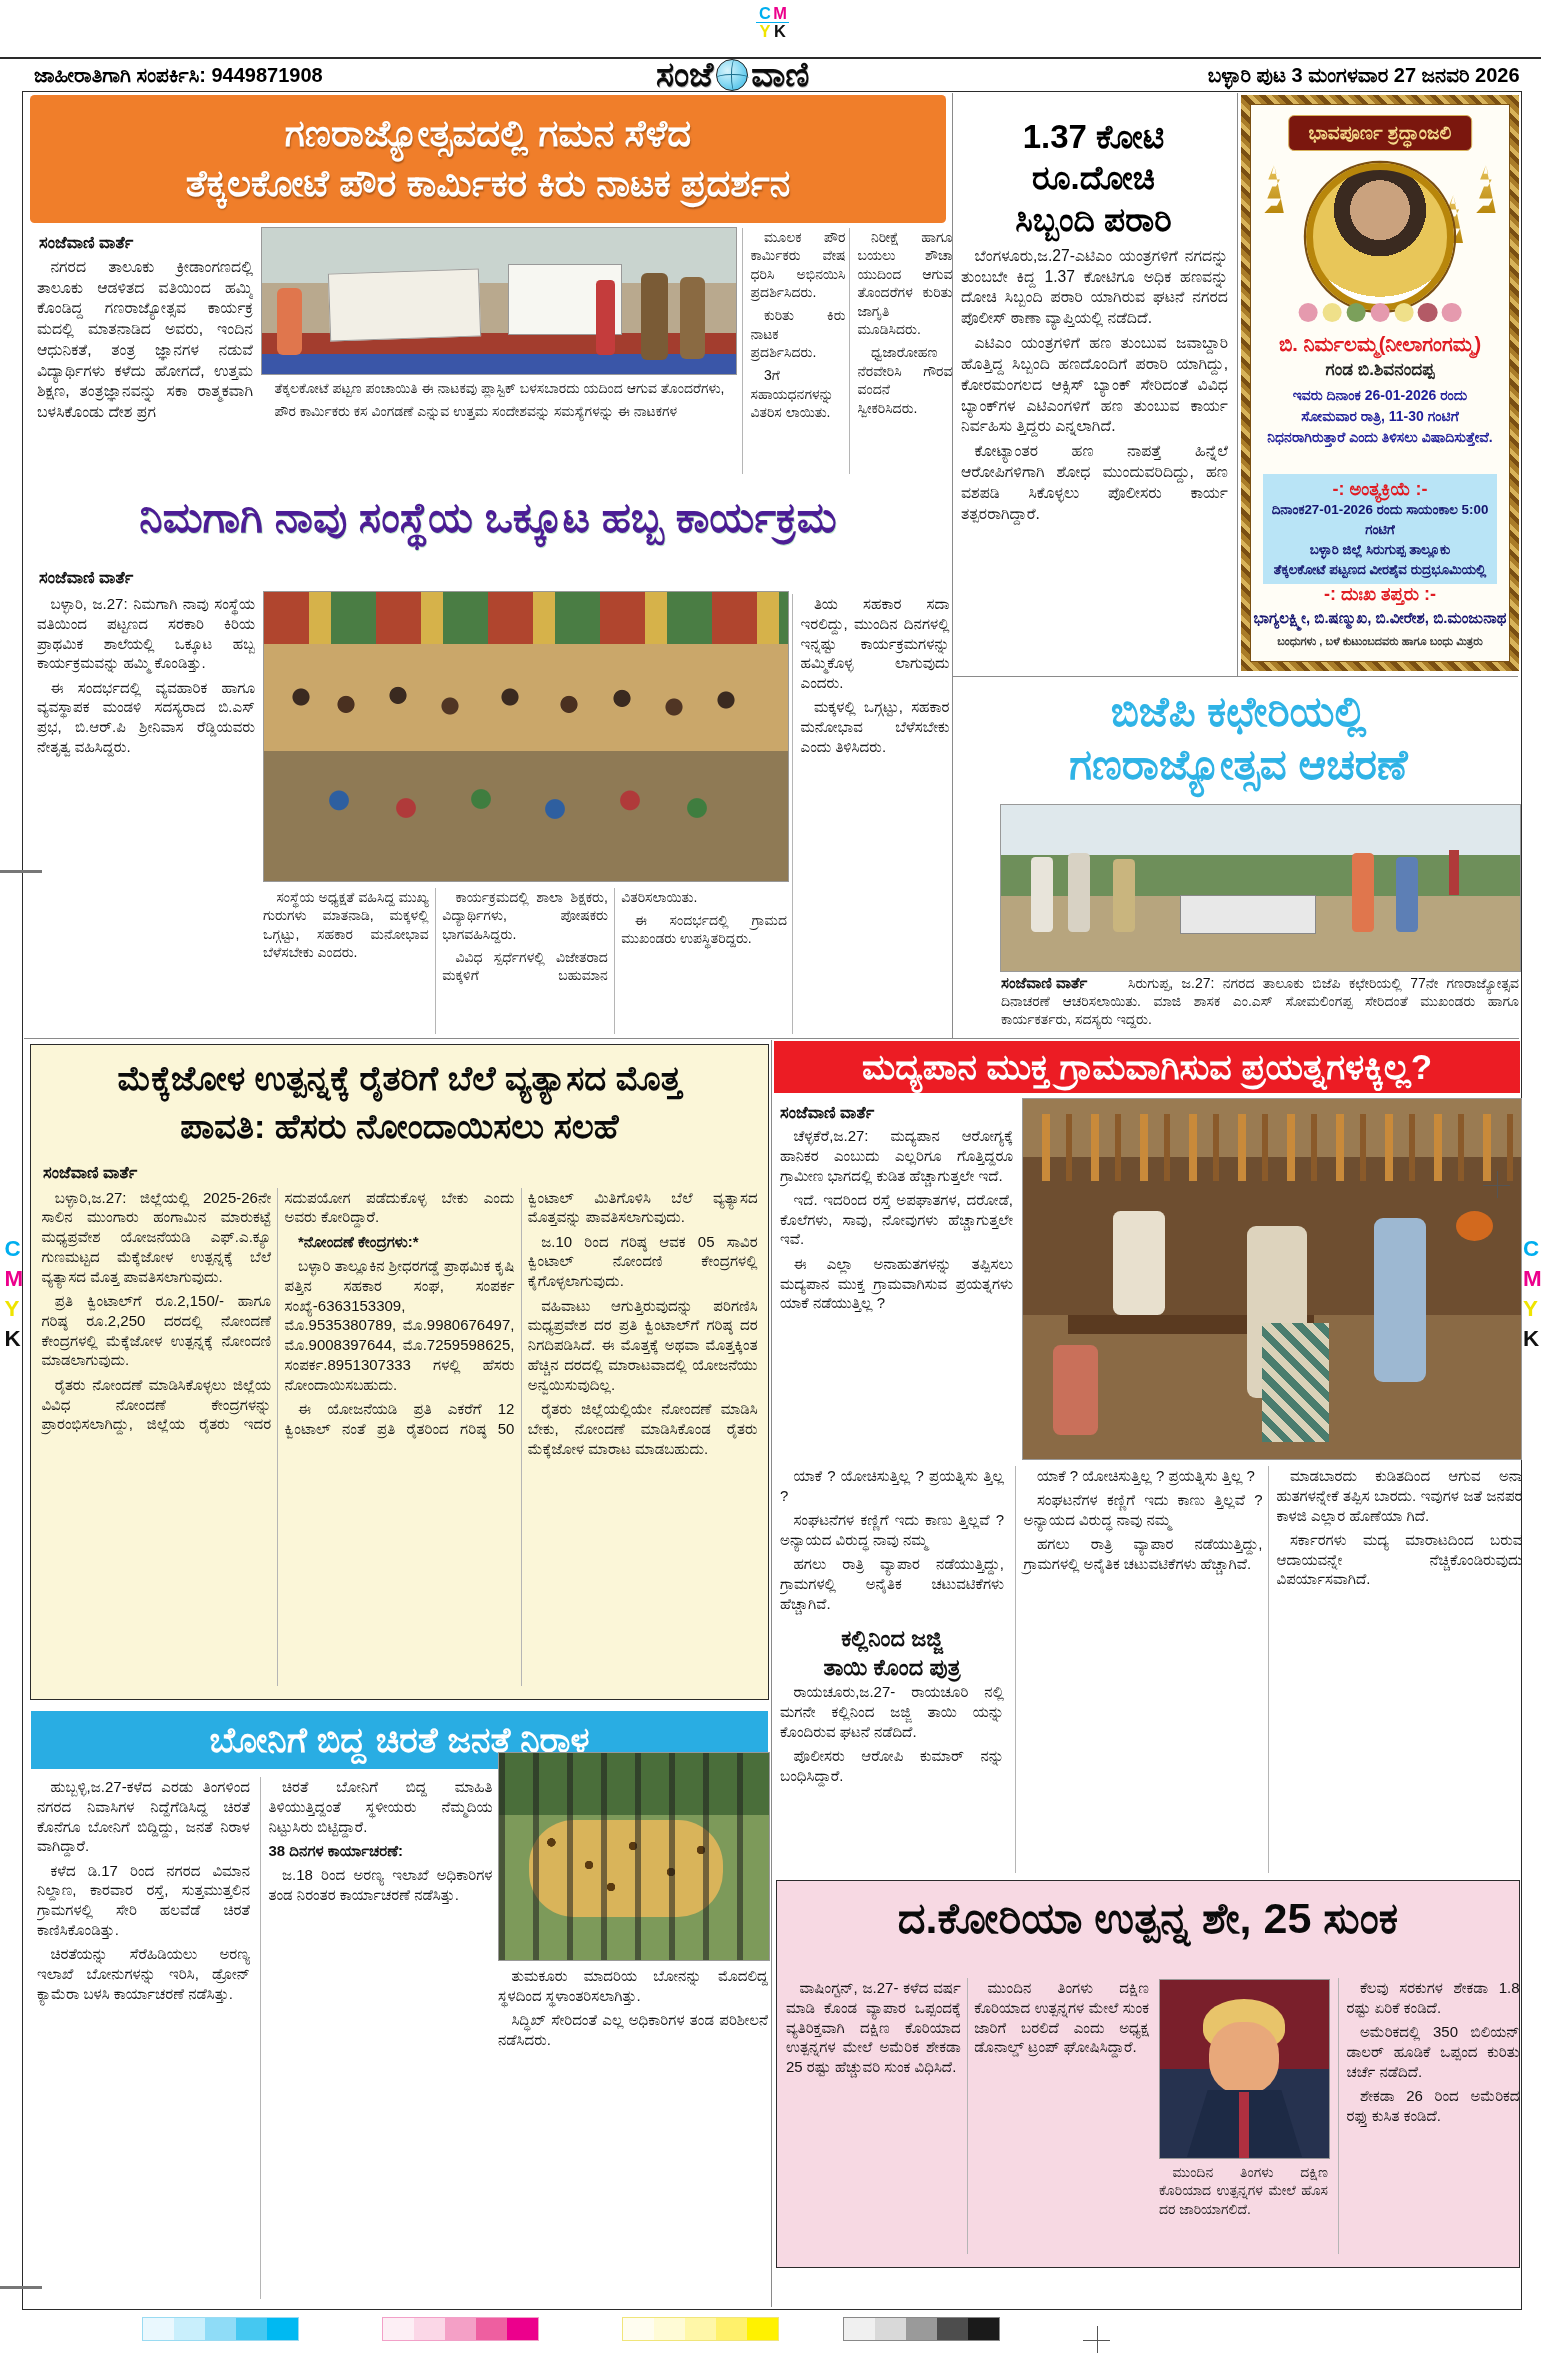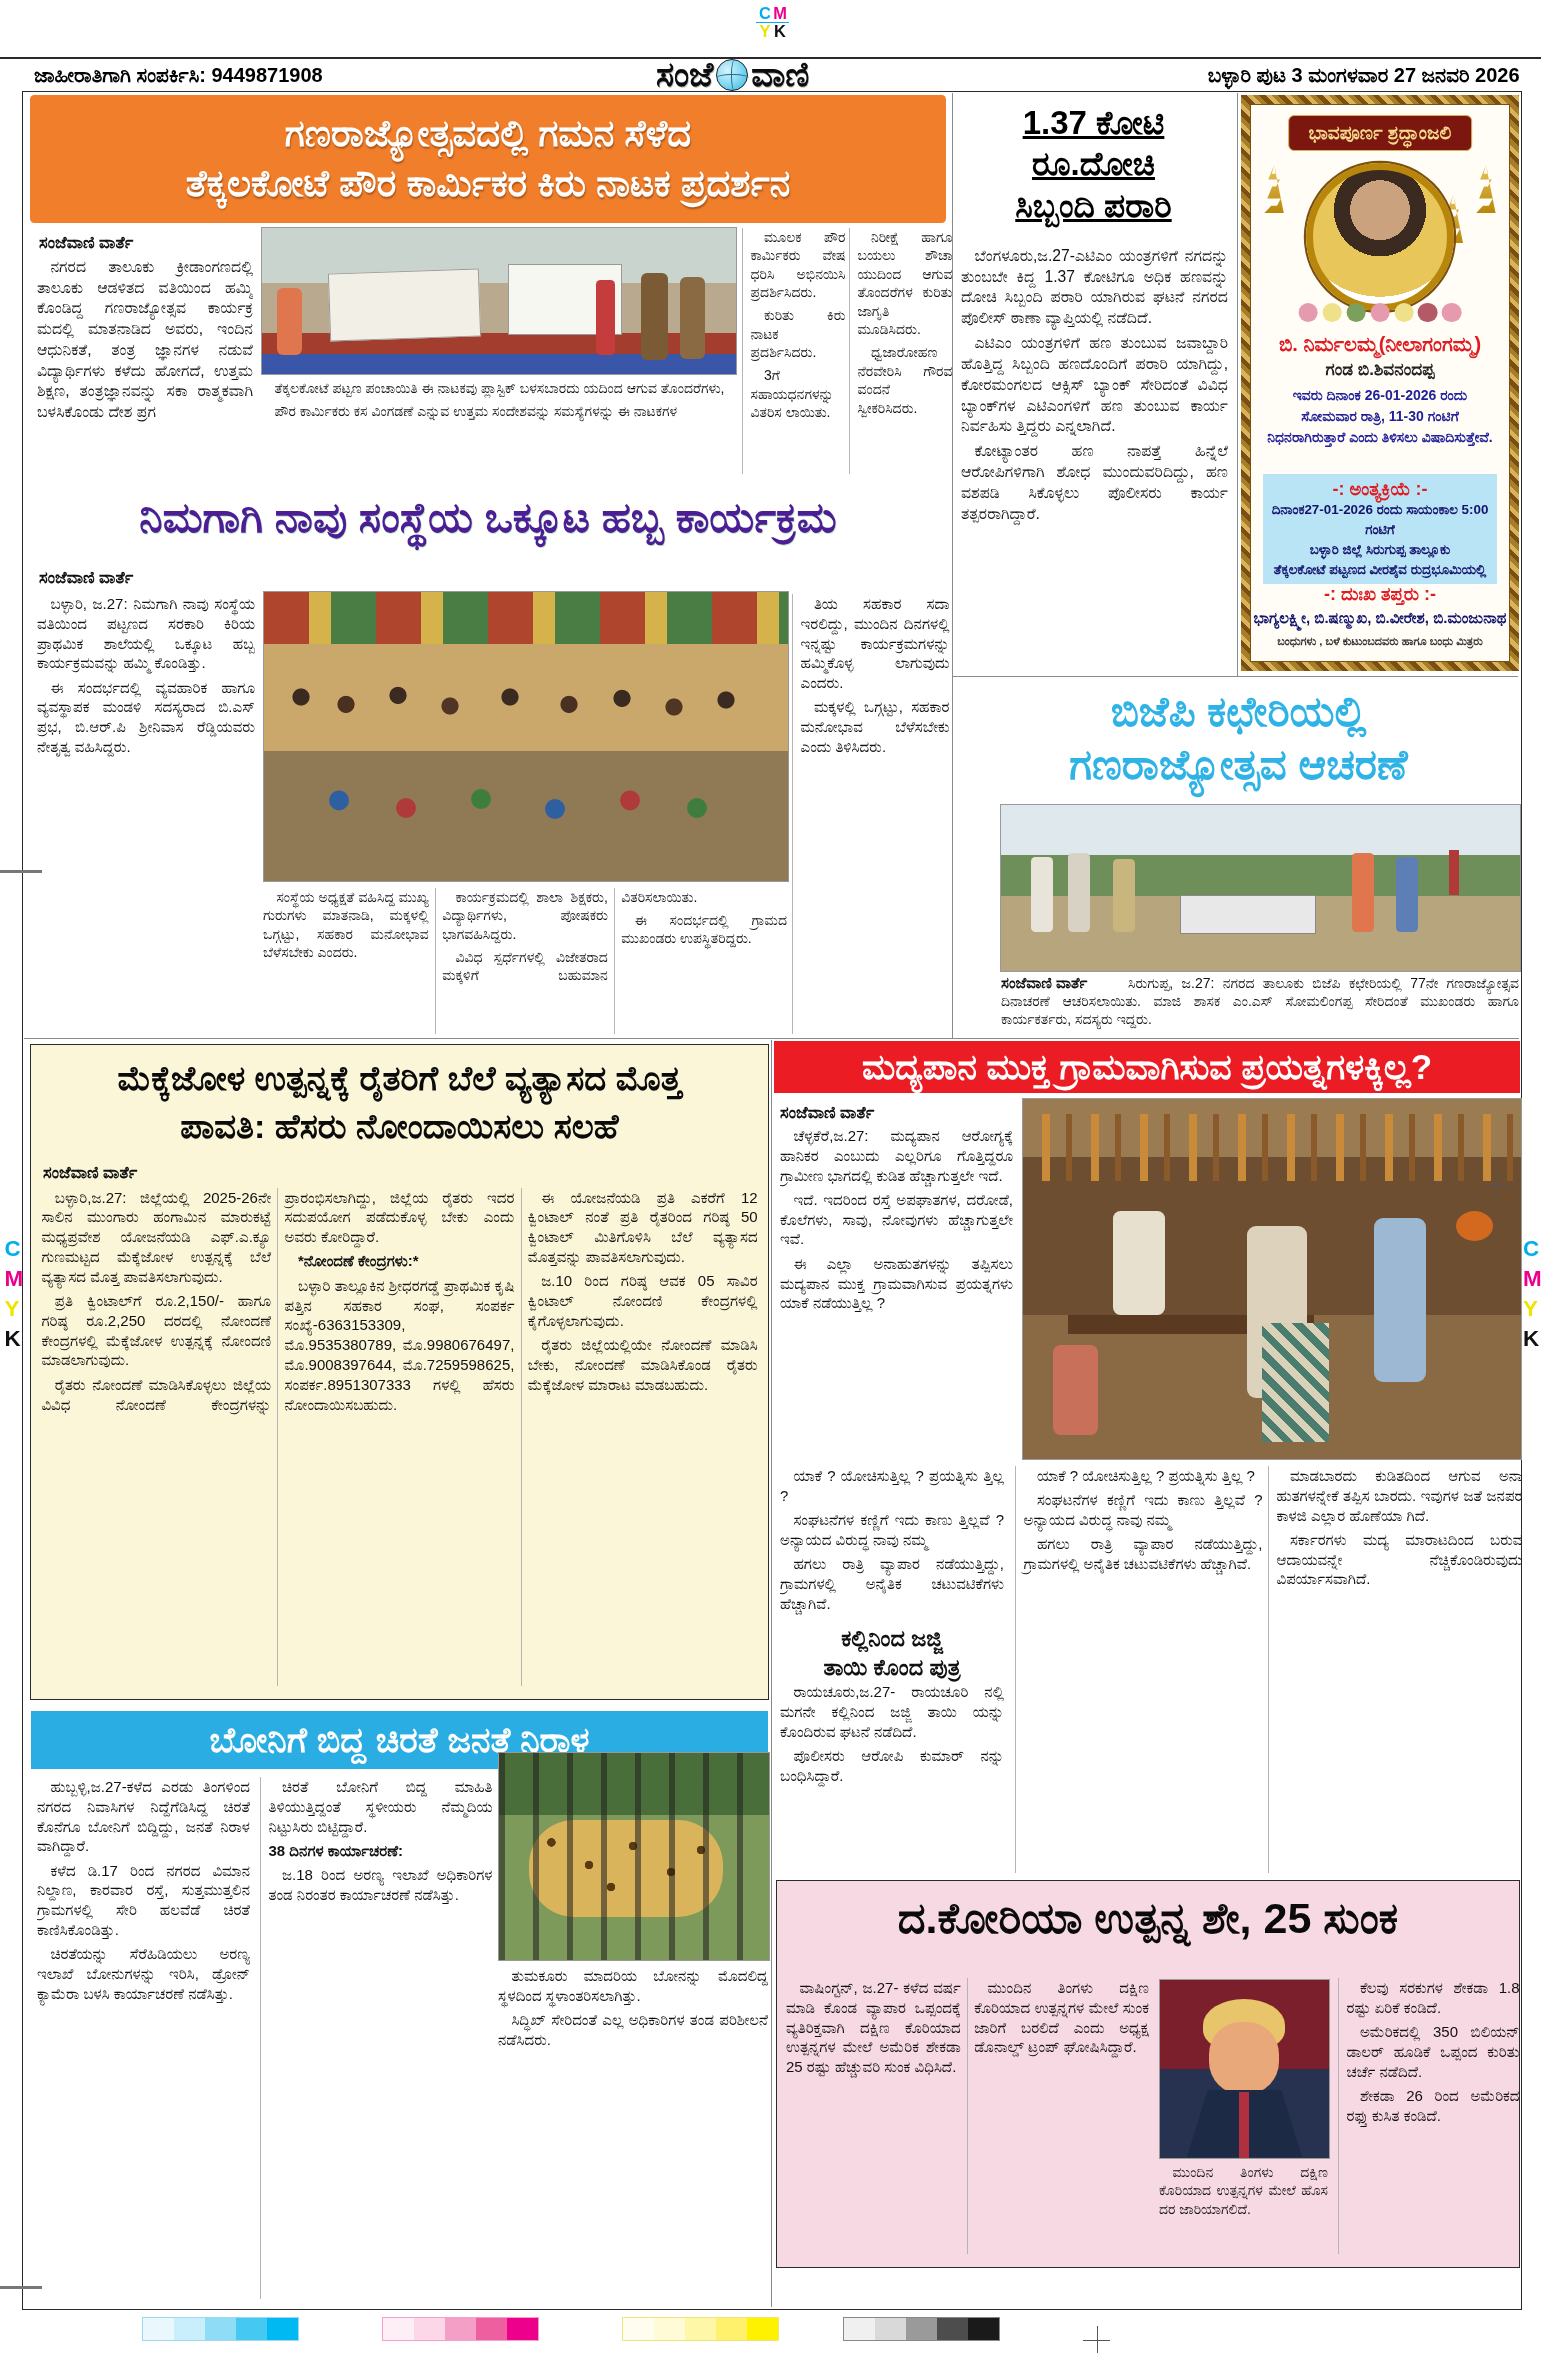--- a/index.html
+++ b/index.html
@@ -126,21 +126,21 @@
   <div class="abs body-txt s19 colR" style="left:742px;top:228px;width:95px;height:246px;overflow:hidden;">
       <p>ಮೂಲಕ ಪೌರ ಕಾರ್ಮಿಕರು ವೇಷ ಧರಿಸಿ ಅಭಿನಯಿಸಿ ಪ್ರದರ್ಶಿಸಿದರು.</p>
       <p>ಕುರಿತು ಕಿರು ನಾಟಕ ಪ್ರದರ್ಶಿಸಿದರು.</p>
       <p>3ಗೆ ಸಹಾಯಧನಗಳನ್ನು ವಿತರಿಸ ಲಾಯಿತು.</p>
     </div>
   <div class="abs body-txt s19 colR" style="left:849px;top:228px;width:95px;height:246px;overflow:hidden;">
       <p>ನಿರೀಕ್ಷೆ ಹಾಗೂ ಬಯಲು ಶೌಚಾ ಯುದಿಂದ ಆಗುವ ತೊಂದರೆಗಳ ಕುರಿತು ಜಾಗೃತಿ ಮೂಡಿಸಿದರು.</p>
       <p>ಧ್ವಜಾರೋಹಣ ನೆರವೇರಿಸಿ ಗೌರವ ವಂದನೆ ಸ್ವೀಕರಿಸಿದರು.</p>
     </div>
 
-  <div class="abs a2-head" style="left:959px;top:102px;width:269px;text-decoration:underline;">
+  <div class="abs a2-head" style="left:959px;top:116px;width:269px;">
     <div>1.37 ಕೋಟಿ</div>
     <div>ರೂ.ದೋಚಿ</div>
     <div>ಸಿಬ್ಬಂದಿ ಪರಾರಿ</div>
   </div>
   <div class="abs body-txt s21" style="left:961px;top:246px;width:267px;height:422px;overflow:hidden;">
       <p>ಬೆಂಗಳೂರು,ಜ.27-ಎಟಿಎಂ ಯಂತ್ರಗಳಿಗೆ ನಗದನ್ನು ತುಂಬಬೇ ಕಿದ್ದ 1.37 ಕೋಟಿಗೂ ಅಧಿಕ ಹಣವನ್ನು ದೋಚಿ ಸಿಬ್ಬಂದಿ ಪರಾರಿ ಯಾಗಿರುವ ಘಟನೆ ನಗರದ ಪೊಲೀಸ್ ಠಾಣಾ ವ್ಯಾಪ್ತಿಯಲ್ಲಿ ನಡೆದಿದೆ.</p>
       <p>ಎಟಿಎಂ ಯಂತ್ರಗಳಿಗೆ ಹಣ ತುಂಬುವ ಜವಾಬ್ದಾರಿ ಹೊತ್ತಿದ್ದ ಸಿಬ್ಬಂದಿ ಹಣದೊಂದಿಗೆ ಪರಾರಿ ಯಾಗಿದ್ದು, ಕೋರಮಂಗಲದ ಆಕ್ಸಿಸ್ ಬ್ಯಾಂಕ್ ಸೇರಿದಂತೆ ವಿವಿಧ ಬ್ಯಾಂಕ್‌ಗಳ ಎಟಿಎಂಗಳಿಗೆ ಹಣ ತುಂಬುವ ಕಾರ್ಯ ನಿರ್ವಹಿಸು ತ್ತಿದ್ದರು ಎನ್ನಲಾಗಿದೆ.</p>
       <p>ಕೋಟ್ಯಾಂತರ ಹಣ ನಾಪತ್ತೆ ಹಿನ್ನೆಲೆ ಆರೋಪಿಗಳಿಗಾಗಿ ಶೋಧ ಮುಂದುವರಿದಿದ್ದು, ಹಣ ವಶಪಡಿ ಸಿಕೊಳ್ಳಲು ಪೊಲೀಸರು ಕಾರ್ಯ ತತ್ಪರರಾಗಿದ್ದಾರೆ.</p>
     </div>
 
@@ -225,20 +225,21 @@
     </div>
     <div class="byline" style="margin:12px 0 0 12px;">ಸಂಜೆವಾಣಿ ವಾರ್ತೆ</div>
     <div class="body-txt s20 cols3" style="margin:6px 10.4px 0 10.4px;height:498px;overflow:hidden;">
         <p>ಬಳ್ಳಾರಿ,ಜ.27: ಜಿಲ್ಲೆಯಲ್ಲಿ 2025-26ನೇ ಸಾಲಿನ ಮುಂಗಾರು ಹಂಗಾಮಿನ ಮಾರುಕಟ್ಟೆ ಮಧ್ಯಪ್ರವೇಶ ಯೋಜನೆಯಡಿ ಎಫ್.ಎ.ಕ್ಯೂ ಗುಣಮಟ್ಟದ ಮೆಕ್ಕೆಜೋಳ ಉತ್ಪನ್ನಕ್ಕೆ ಬೆಲೆ ವ್ಯತ್ಯಾಸದ ಮೊತ್ತ ಪಾವತಿಸಲಾಗುವುದು.</p>
         <p>ಪ್ರತಿ ಕ್ವಿಂಟಾಲ್‌ಗೆ ರೂ.2,150/- ಹಾಗೂ ಗರಿಷ್ಠ ರೂ.2,250 ದರದಲ್ಲಿ ನೋಂದಣೆ ಕೇಂದ್ರಗಳಲ್ಲಿ ಮೆಕ್ಕೆಜೋಳ ಉತ್ಪನ್ನಕ್ಕೆ ನೋಂದಣಿ ಮಾಡಲಾಗುವುದು.</p>
         <p>ರೈತರು ನೋಂದಣೆ ಮಾಡಿಸಿಕೊಳ್ಳಲು ಜಿಲ್ಲೆಯ ವಿವಿಧ ನೋಂದಣೆ ಕೇಂದ್ರಗಳನ್ನು ಪ್ರಾರಂಭಿಸಲಾಗಿದ್ದು, ಜಿಲ್ಲೆಯ ರೈತರು ಇದರ ಸದುಪಯೋಗ ಪಡೆದುಕೊಳ್ಳ ಬೇಕು ಎಂದು ಅವರು ಕೋರಿದ್ದಾರೆ.</p>
         <p class="bold">*ನೋಂದಣೆ ಕೇಂದ್ರಗಳು:*</p>
         <p>ಬಳ್ಳಾರಿ ತಾಲ್ಲೂಕಿನ ಶ್ರೀಧರಗಡ್ಡೆ ಪ್ರಾಥಮಿಕ ಕೃಷಿ ಪತ್ತಿನ ಸಹಕಾರ ಸಂಘ, ಸಂಪರ್ಕ ಸಂಖ್ಯೆ-6363153309, ಮೊ.9535380789, ಮೊ.9980676497, ಮೊ.9008397644, ಮೊ.7259598625, ಸಂಪರ್ಕ.8951307333 ಗಳಲ್ಲಿ ಹೆಸರು ನೋಂದಾಯಿಸಬಹುದು.</p>
         <p>ಈ ಯೋಜನೆಯಡಿ ಪ್ರತಿ ಎಕರೆಗೆ 12 ಕ್ವಿಂಟಾಲ್ ನಂತೆ ಪ್ರತಿ ರೈತರಿಂದ ಗರಿಷ್ಠ 50 ಕ್ವಿಂಟಾಲ್ ಮಿತಿಗೊಳಿಸಿ ಬೆಲೆ ವ್ಯತ್ಯಾಸದ ಮೊತ್ತವನ್ನು ಪಾವತಿಸಲಾಗುವುದು.</p>
         <p>ಜ.10 ರಿಂದ ಗರಿಷ್ಠ ಆವಕ 05 ಸಾವಿರ ಕ್ವಿಂಟಾಲ್ ನೋಂದಣಿ ಕೇಂದ್ರಗಳಲ್ಲಿ ಕೈಗೊಳ್ಳಲಾಗುವುದು.</p>
+        <p>ವಹಿವಾಟು ಆಗುತ್ತಿರುವುದನ್ನು ಪರಿಗಣಿಸಿ ಮಧ್ಯಪ್ರವೇಶ ದರ ಪ್ರತಿ ಕ್ವಿಂಟಾಲ್‌ಗೆ ಗರಿಷ್ಠ ದರ ನಿಗದಿಪಡಿಸಿದೆ. ಈ ಮೊತ್ತಕ್ಕೆ ಅಥವಾ ಮೊತ್ತಕ್ಕಿಂತ ಹೆಚ್ಚಿನ ದರದಲ್ಲಿ ಮಾರಾಟವಾದಲ್ಲಿ ಯೋಜನೆಯು ಅನ್ವಯಿಸುವುದಿಲ್ಲ.</p>
         <p>ರೈತರು ಜಿಲ್ಲೆಯಲ್ಲಿಯೇ ನೋಂದಣೆ ಮಾಡಿಸಿ ಬೇಕು, ನೋಂದಣೆ ಮಾಡಿಸಿಕೊಂಡ ರೈತರು ಮೆಕ್ಕೆಜೋಳ ಮಾರಾಟ ಮಾಡಬಹುದು.</p>
       </div>
   </div>
 
   <div class="abs banner red-banner" style="left:774px;top:1041px;width:746px;height:52px;">
     <div class="l">ಮದ್ಯಪಾನ ಮುಕ್ತ ಗ್ರಾಮವಾಗಿಸುವ ಪ್ರಯತ್ನಗಳಕ್ಕಿಲ್ಲ?</div>
   </div>
   <div class="abs byline" style="left:780px;top:1103px;">ಸಂಜೆವಾಣಿ ವಾರ್ತೆ</div>
   <div class="abs body-txt s20" style="left:780px;top:1126px;width:233px;height:333px;overflow:hidden;">
       <p>ಚೆಳ್ಳಕೆರೆ,ಜ.27: ಮದ್ಯಪಾನ ಆರೋಗ್ಯಕ್ಕೆ ಹಾನಿಕರ ಎಂಬುದು ಎಲ್ಲರಿಗೂ ಗೊತ್ತಿದ್ದರೂ ಗ್ರಾಮೀಣ ಭಾಗದಲ್ಲಿ ಕುಡಿತ ಹೆಚ್ಚಾಗುತ್ತಲೇ ಇದೆ.</p>

